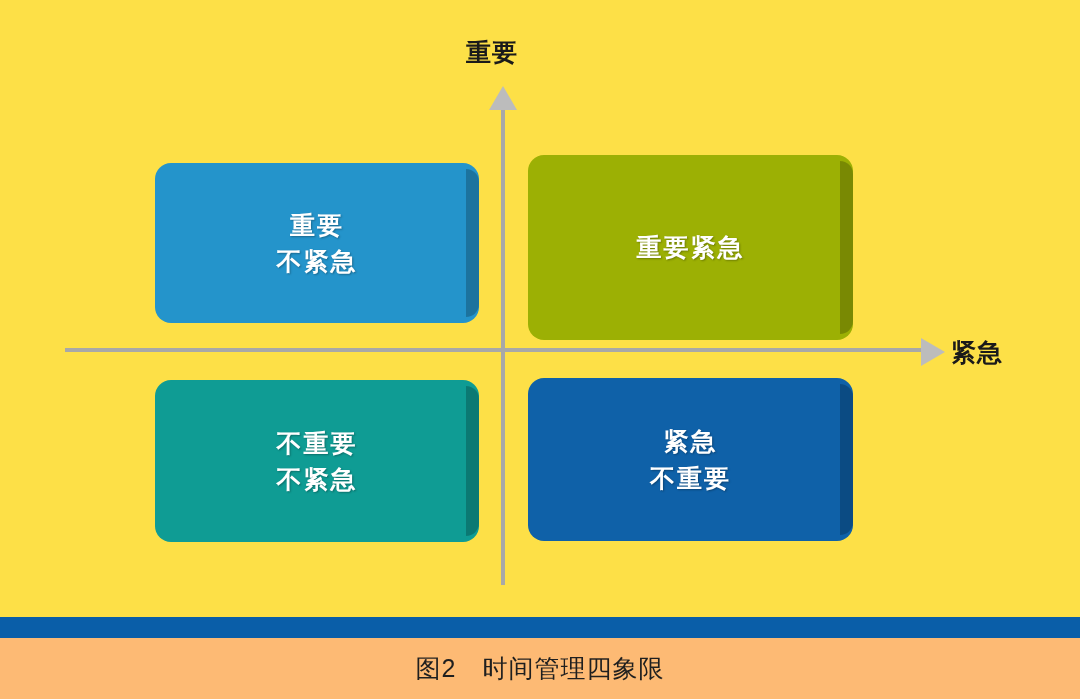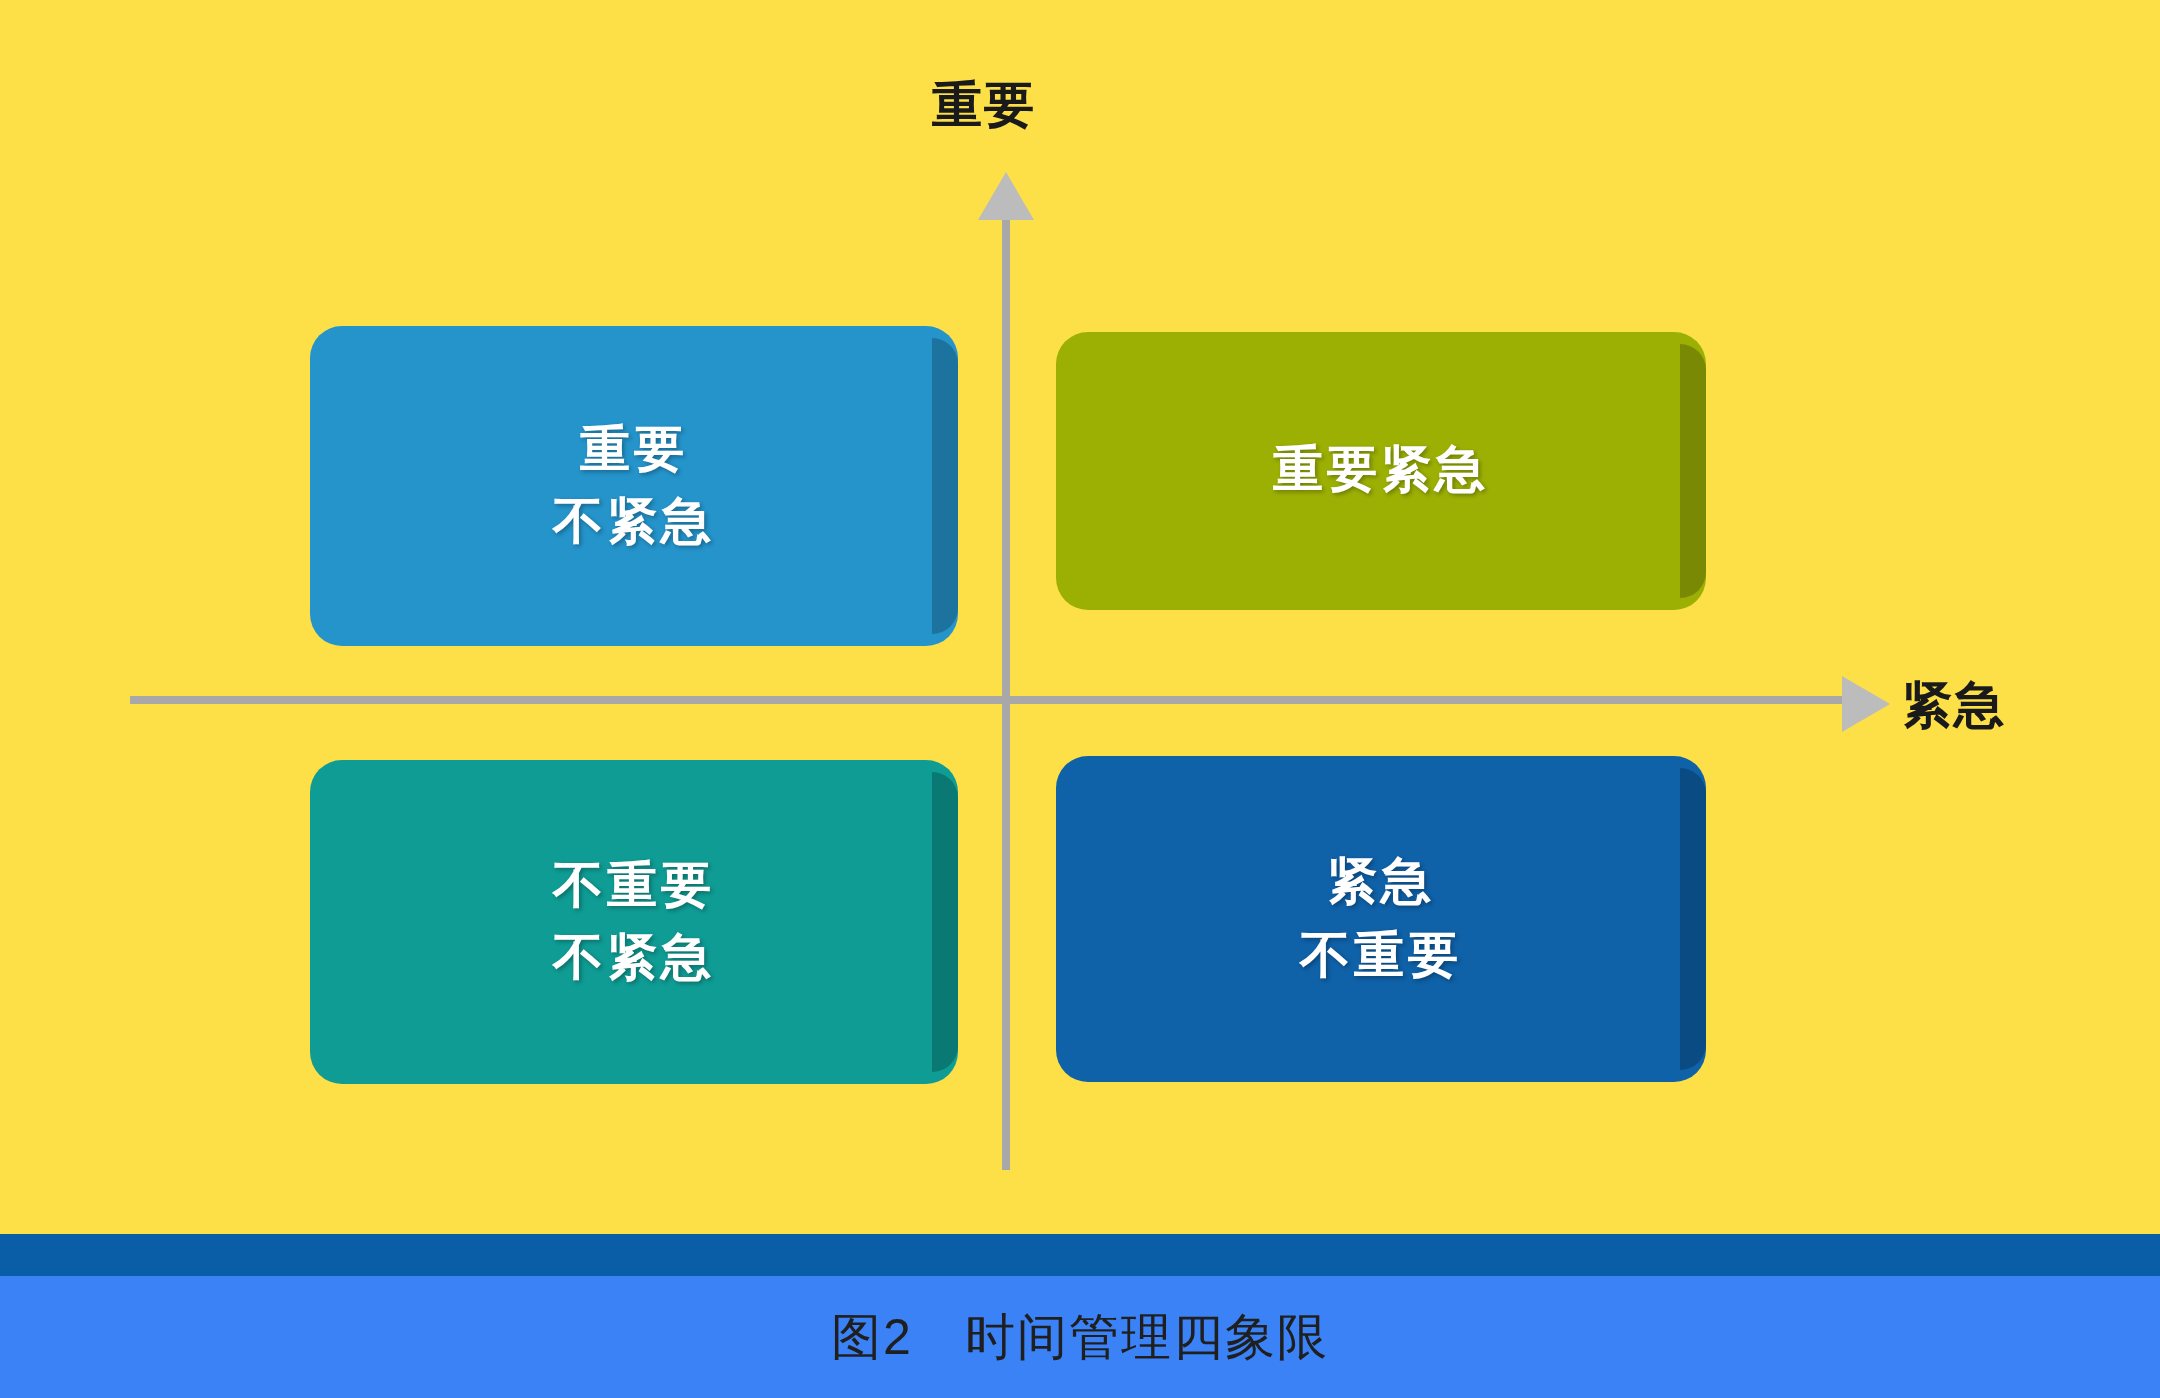--- a/index.html
+++ b/index.html
@@ -112,23 +112,23 @@
 
   #quadrant-important-not-urgent {
     left: 155px;
     top: 163px;
     width: 324px;
     height: 160px;
     background: #2494cb;
   }
   #quadrant-important-urgent {
     left: 528px;
-    top: 166px;
+    top: 155px;
     width: 325px;
-    height: 139px;
+    height: 185px;
     background: #9cb004;
     justify-content: center;
   }
   #quadrant-not-important-not-urgent {
     left: 155px;
     top: 380px;
     width: 324px;
     height: 162px;
     background: #0f9c94;
   }
@@ -148,21 +148,21 @@
     width: 1080px;
     height: 21px;
     background: #0a5ea8;
   }
   #footer-area {
     position: absolute;
     left: 0;
     top: 638px;
     width: 1080px;
     height: 61px;
-    background: #3b82f6;
+    background: #fdba74;
     display: flex;
     align-items: center;
     justify-content: center;
   }
   #figure-caption {
     font-size: 25px;
     color: #1f1f1f;
     letter-spacing: 1px;
     white-space: pre;
   }

